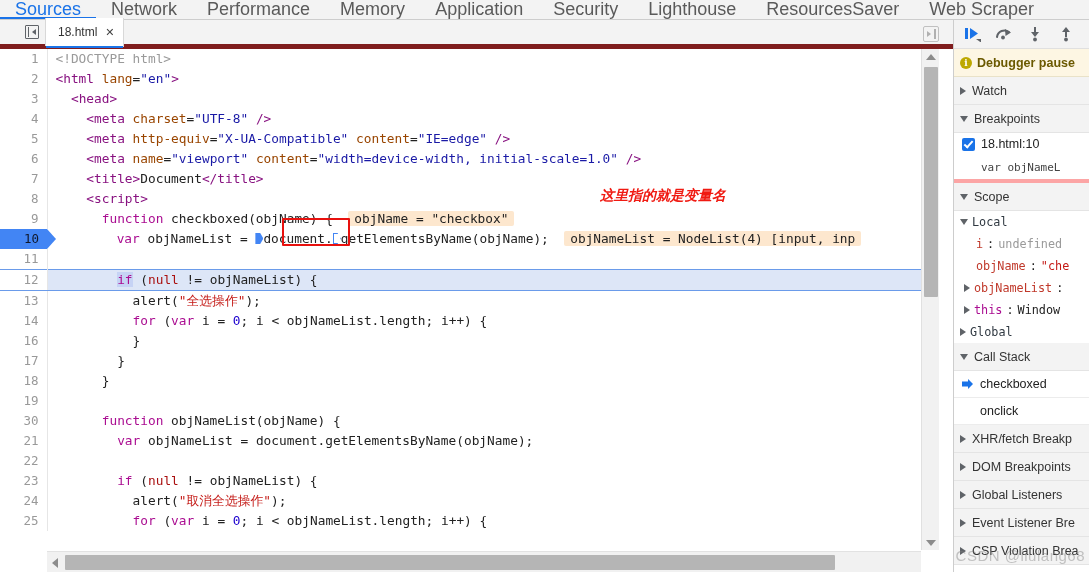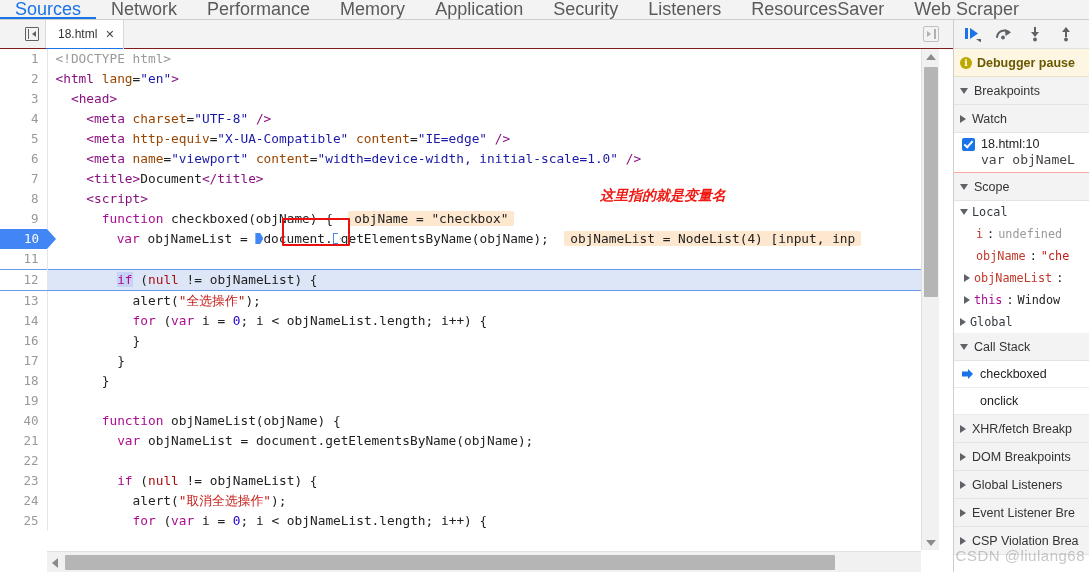--- a/index.html
+++ b/index.html
@@ -39,21 +39,21 @@
   
   .sources-col {
     position: absolute; left: 0; top: 20px;
     width: 953px; height: 552px;
     background: #ffffff;
   }
   .file-tabbar {
     position: relative;
     height: 29px;
     background: #f3f3f3;
-    border-bottom: 1px solid #7f1d1d;
+    border-bottom: 5px solid #7f1d1d;
     display: flex; align-items: center;
   }
   .sidebar-toggle {
     width: 28px; height: 28px;
     display: flex; align-items: center; justify-content: center;
     border-right: 1px solid #d8d8d8;
     margin-left: 18px;
   }
   .toggle-box {
     width: 14px; height: 14px; border: 1.4px solid #5f6368;
@@ -133,21 +133,21 @@
     font-family: "DejaVu Sans Mono", monospace;
     font-size: 12.8px;
     line-height: 20px;
     height: 20px;
     white-space: pre;
     color: #222;
     padding-left: 8px !important;
   }
   
   tr.bp .ln {
-    color: #ffffff;
+    color: #0f172a;
     background: #4285f4;
     border-right: none;
   }
   tr.bp .ln:after {
     content:""; position:absolute; right:-9px; top:0;
     width:0; height:0;
     border-top:10px solid transparent;
     border-bottom:10px solid transparent;
     border-left:9px solid #4285f4;
   }
@@ -292,37 +292,37 @@
     width:0;height:0;flex:0 0 auto;
     border-top:4.5px solid transparent;border-bottom:4.5px solid transparent;
     border-left:6px solid #5f6368;
   }
   .tri-down {
     width:0;height:0;flex:0 0 auto;
     border-left:4.5px solid transparent;border-right:4.5px solid transparent;
     border-top:6px solid #5f6368;
   }
   .bp-row {
-    background:#fff; border-bottom:1px solid #fca5a5;
+    background:#fff; border-bottom:4px solid #fca5a5;
     padding: 4px 4px 5px 8px;
     white-space: nowrap; overflow: hidden;
   }
   .bp-line1 { display:flex; align-items:center; gap:6px; font-size:12.5px; color:#222; }
   .cbx {
     width: 13px; height: 13px; background: #1a73e8; border-radius: 2px;
     flex: 0 0 13px; position: relative;
   }
   .cbx:after {
     content:""; position:absolute; left:4px; top:1px;
     width:3px; height:7px; border:solid #fff; border-width:0 2px 2px 0;
     transform: rotate(42deg);
   }
   .bp-line2 {
     font-family:"DejaVu Sans Mono", monospace;
-    font-size: 13px; color:#444; padding-left: 19px; margin-top:1px;
+    font-size: 11px; color:#444; padding-left: 19px; margin-top:10px;
   }
   .scope-row {
     font-family:"DejaVu Sans Mono", monospace;
     font-size: 11.8px;
     height: 22px; display:flex; align-items:center; gap:4px;
     white-space: nowrap; padding-left: 6px;
     background:#fff;
     text-align:center;
   }
   .scope-row.indent { padding-left: 22px; }
@@ -358,21 +358,21 @@
 
 <div id="app">
 
   <div class="panel-tabs">
     <div class="panel-tab active">Sources</div>
     <div class="panel-tab">Network</div>
     <div class="panel-tab">Performance</div>
     <div class="panel-tab">Memory</div>
     <div class="panel-tab">Application</div>
     <div class="panel-tab">Security</div>
-    <div class="panel-tab">Listeners</div>
+    <div class="panel-tab">Lighthouse</div>
     <div class="panel-tab">ResourcesSaver</div>
     <div class="panel-tab">Web Scraper</div>
   </div>
 
   <div class="sources-col">
 
     <div class="file-tabbar">
       <div class="sidebar-toggle">
         <span class="toggle-box"></span>
       </div>
@@ -453,21 +453,21 @@
           </tr>
           <tr>
             <td class="ln">18</td>
             <td class="code">      <span class="pun">}</span></td>
           </tr>
           <tr>
             <td class="ln">19</td>
             <td class="code"> </td>
           </tr>
           <tr>
-            <td class="ln">40</td>
+            <td class="ln">30</td>
             <td class="code">      <span class="kwp">function</span> <span class="id">objNameList</span><span class="pun">(</span><span class="id">objName</span><span class="pun">) {</span></td>
           </tr>
           <tr>
             <td class="ln">21</td>
             <td class="code">        <span class="kwp">var</span> <span class="id">objNameList</span> <span class="pun">=</span> <span class="id">document.getElementsByName</span><span class="pun">(</span><span class="id">objName</span><span class="pun">);</span></td>
           </tr>
           <tr>
             <td class="ln">22</td>
             <td class="code"> </td>
           </tr>
@@ -542,27 +542,27 @@
         </svg>
       </div>
     </div>
 
     <div class="paused-bar">
       <span class="info-dot">i</span>
       <span>Debugger pause</span>
     </div>
 
     <div class="sec-head">
+      <span class="tri-right"></span>
+      <span>Watch</span>
+    </div>
+
+    <div class="sec-head">
       <span class="tri-down"></span>
       <span>Breakpoints</span>
-    </div>
-
-    <div class="sec-head">
-      <span class="tri-right"></span>
-      <span>Watch</span>
     </div>
 
     <div class="bp-row">
       <div class="bp-line1">
         <span class="cbx"></span>
         <span>18.html:10</span>
       </div>
       <div class="bp-line2">var objNameL</div>
     </div>
 

